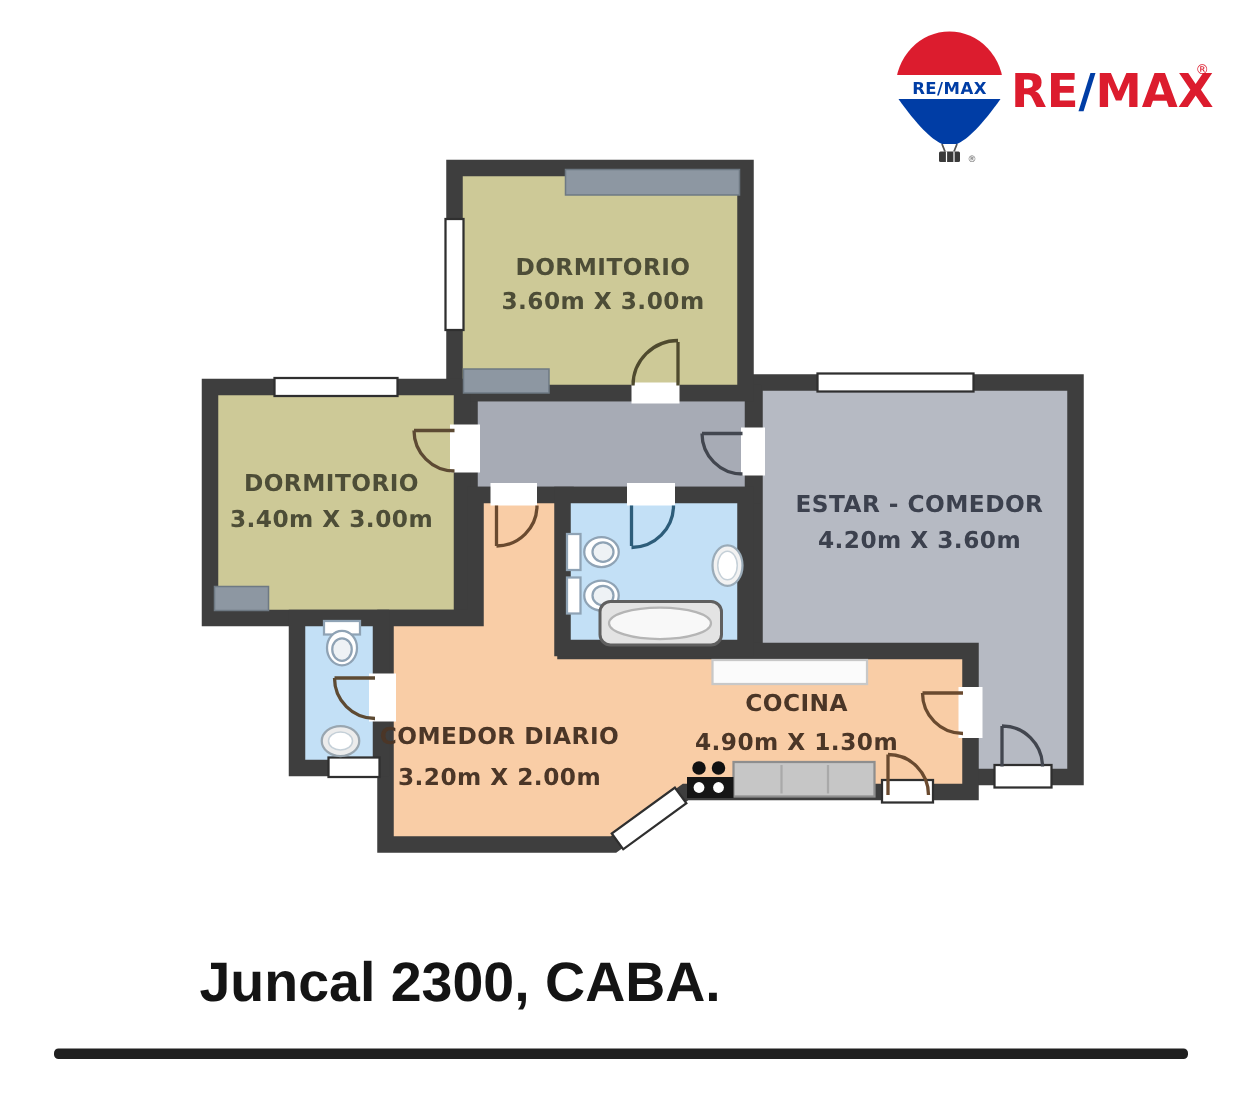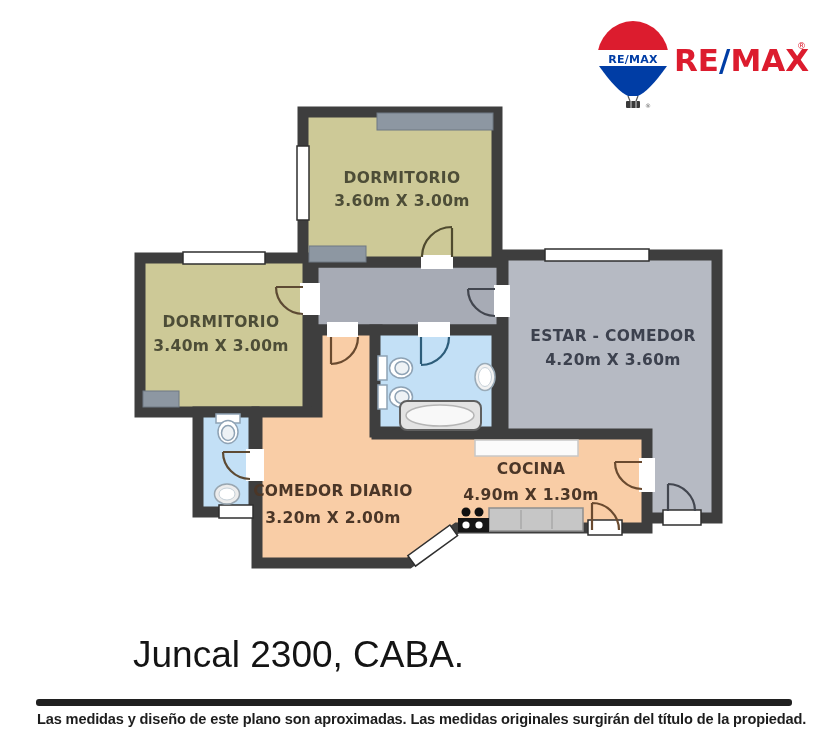--- a/index.html
+++ b/index.html
@@ -1,19 +1,19 @@
 <!DOCTYPE html>
 <html><head>
 <meta charset="utf-8">
 <style>
   html,body{margin:0;padding:0;background:#ffffff;}
   .page{position:relative;width:828px;height:745px;background:#ffffff;overflow:hidden;
         font-family:"Liberation Sans",sans-serif;}
   .plan-svg{position:absolute;left:0;top:0;}
-  .title{position:absolute;left:133px;top:634px;font-size:37px;font-weight:400;
+  .title{position:absolute;left:133px;top:634px;font-size:37px;font-weight:700;
          color:#141414;letter-spacing:0;font-family:"Liberation Sans",sans-serif;}
   .rule{position:absolute;left:36px;top:699px;width:756px;height:7px;background:#202020;border-radius:3px;}
   .disclaimer{position:absolute;left:37px;top:711px;font-size:14.6px;font-weight:700;color:#1d1d1d;
               white-space:nowrap;letter-spacing:-0.15px;font-family:"Liberation Sans",sans-serif;}
   text{font-family:"DejaVu Sans",sans-serif;}
   .room-label{font-weight:700;font-size:15.5px;letter-spacing:0.3px;text-anchor:middle;}
 </style>
 </head>
 <body>
 
@@ -149,14 +149,13 @@
     </g>
     <g>
       <text x="674" y="71" font-size="31" font-weight="800" letter-spacing="0"><tspan fill="#DC1C2E">RE</tspan><tspan fill="#003DA5">/</tspan><tspan fill="#DC1C2E">MAX</tspan></text>
       <text x="797" y="49" font-size="9" fill="#DC1C2E">®</text>
     </g>
   </g>
 </svg>
 
   <div class="title">Juncal 2300, CABA.</div>
   <div class="rule"></div>
-  <div class="disclaimer">Las medidas y diseño de este plano son aproximadas. Las medidas originales surgirán del título de la propiedad.</div>
 </div>
 
 </body></html>

